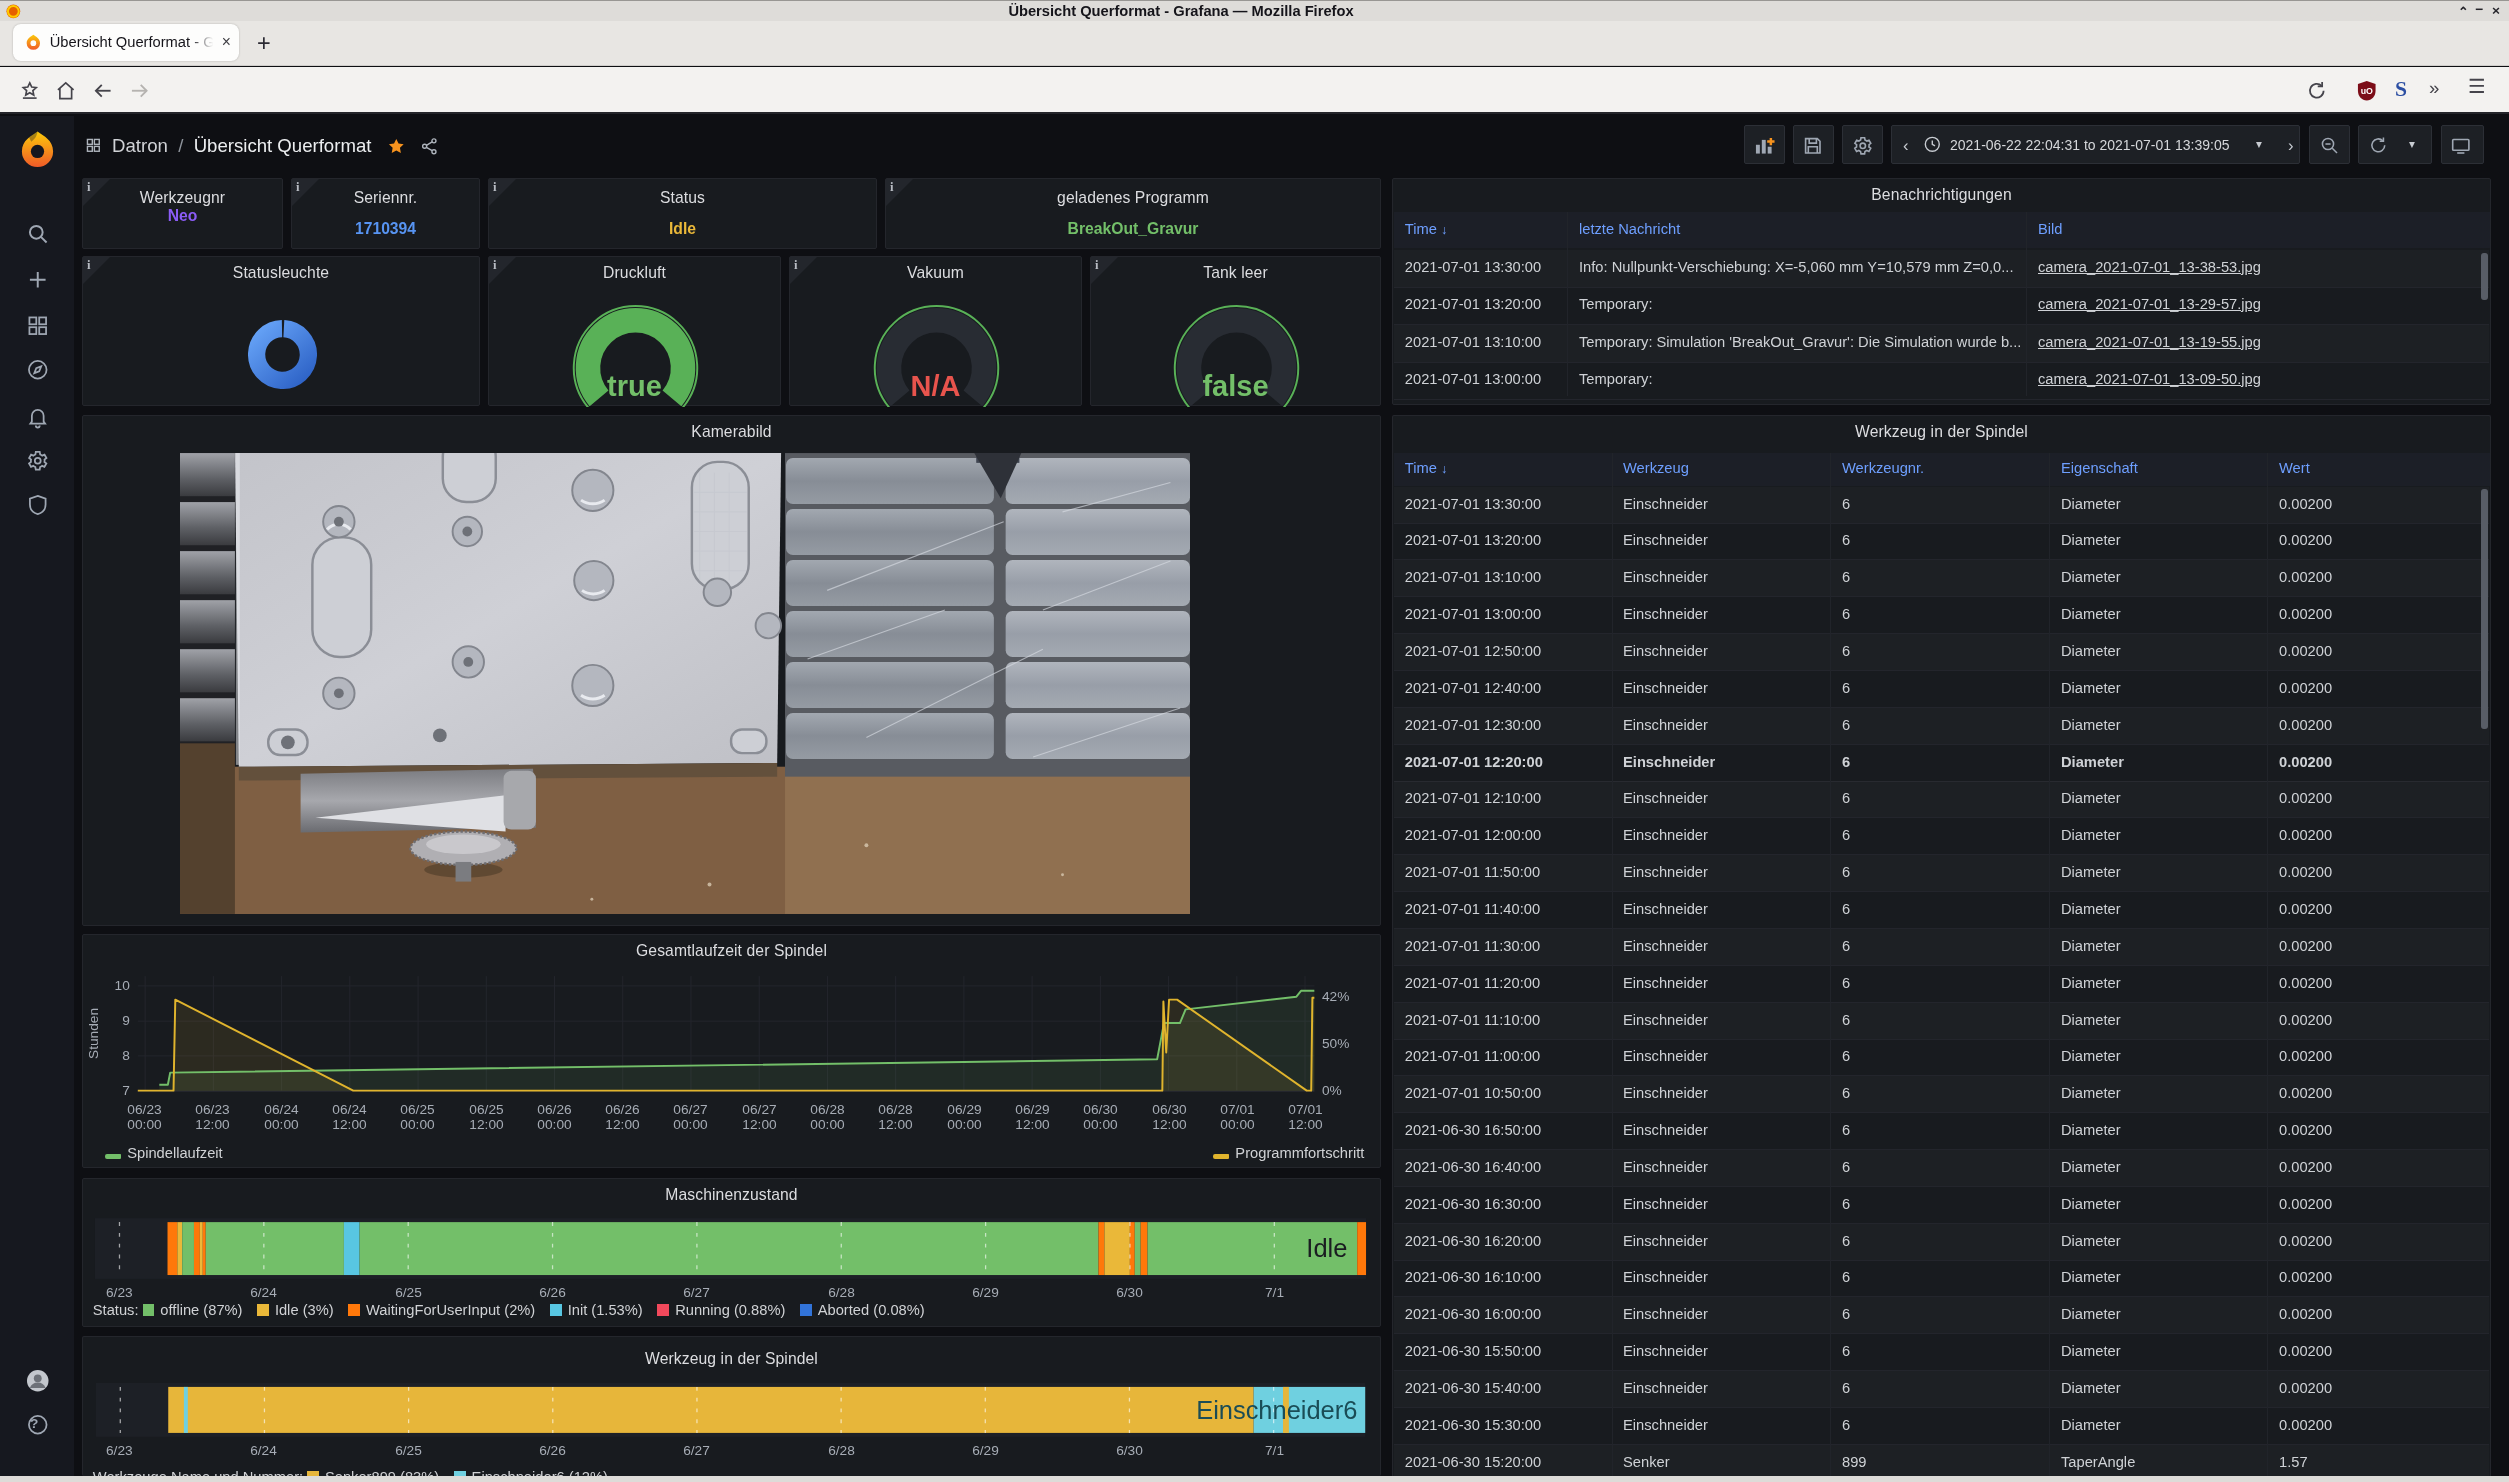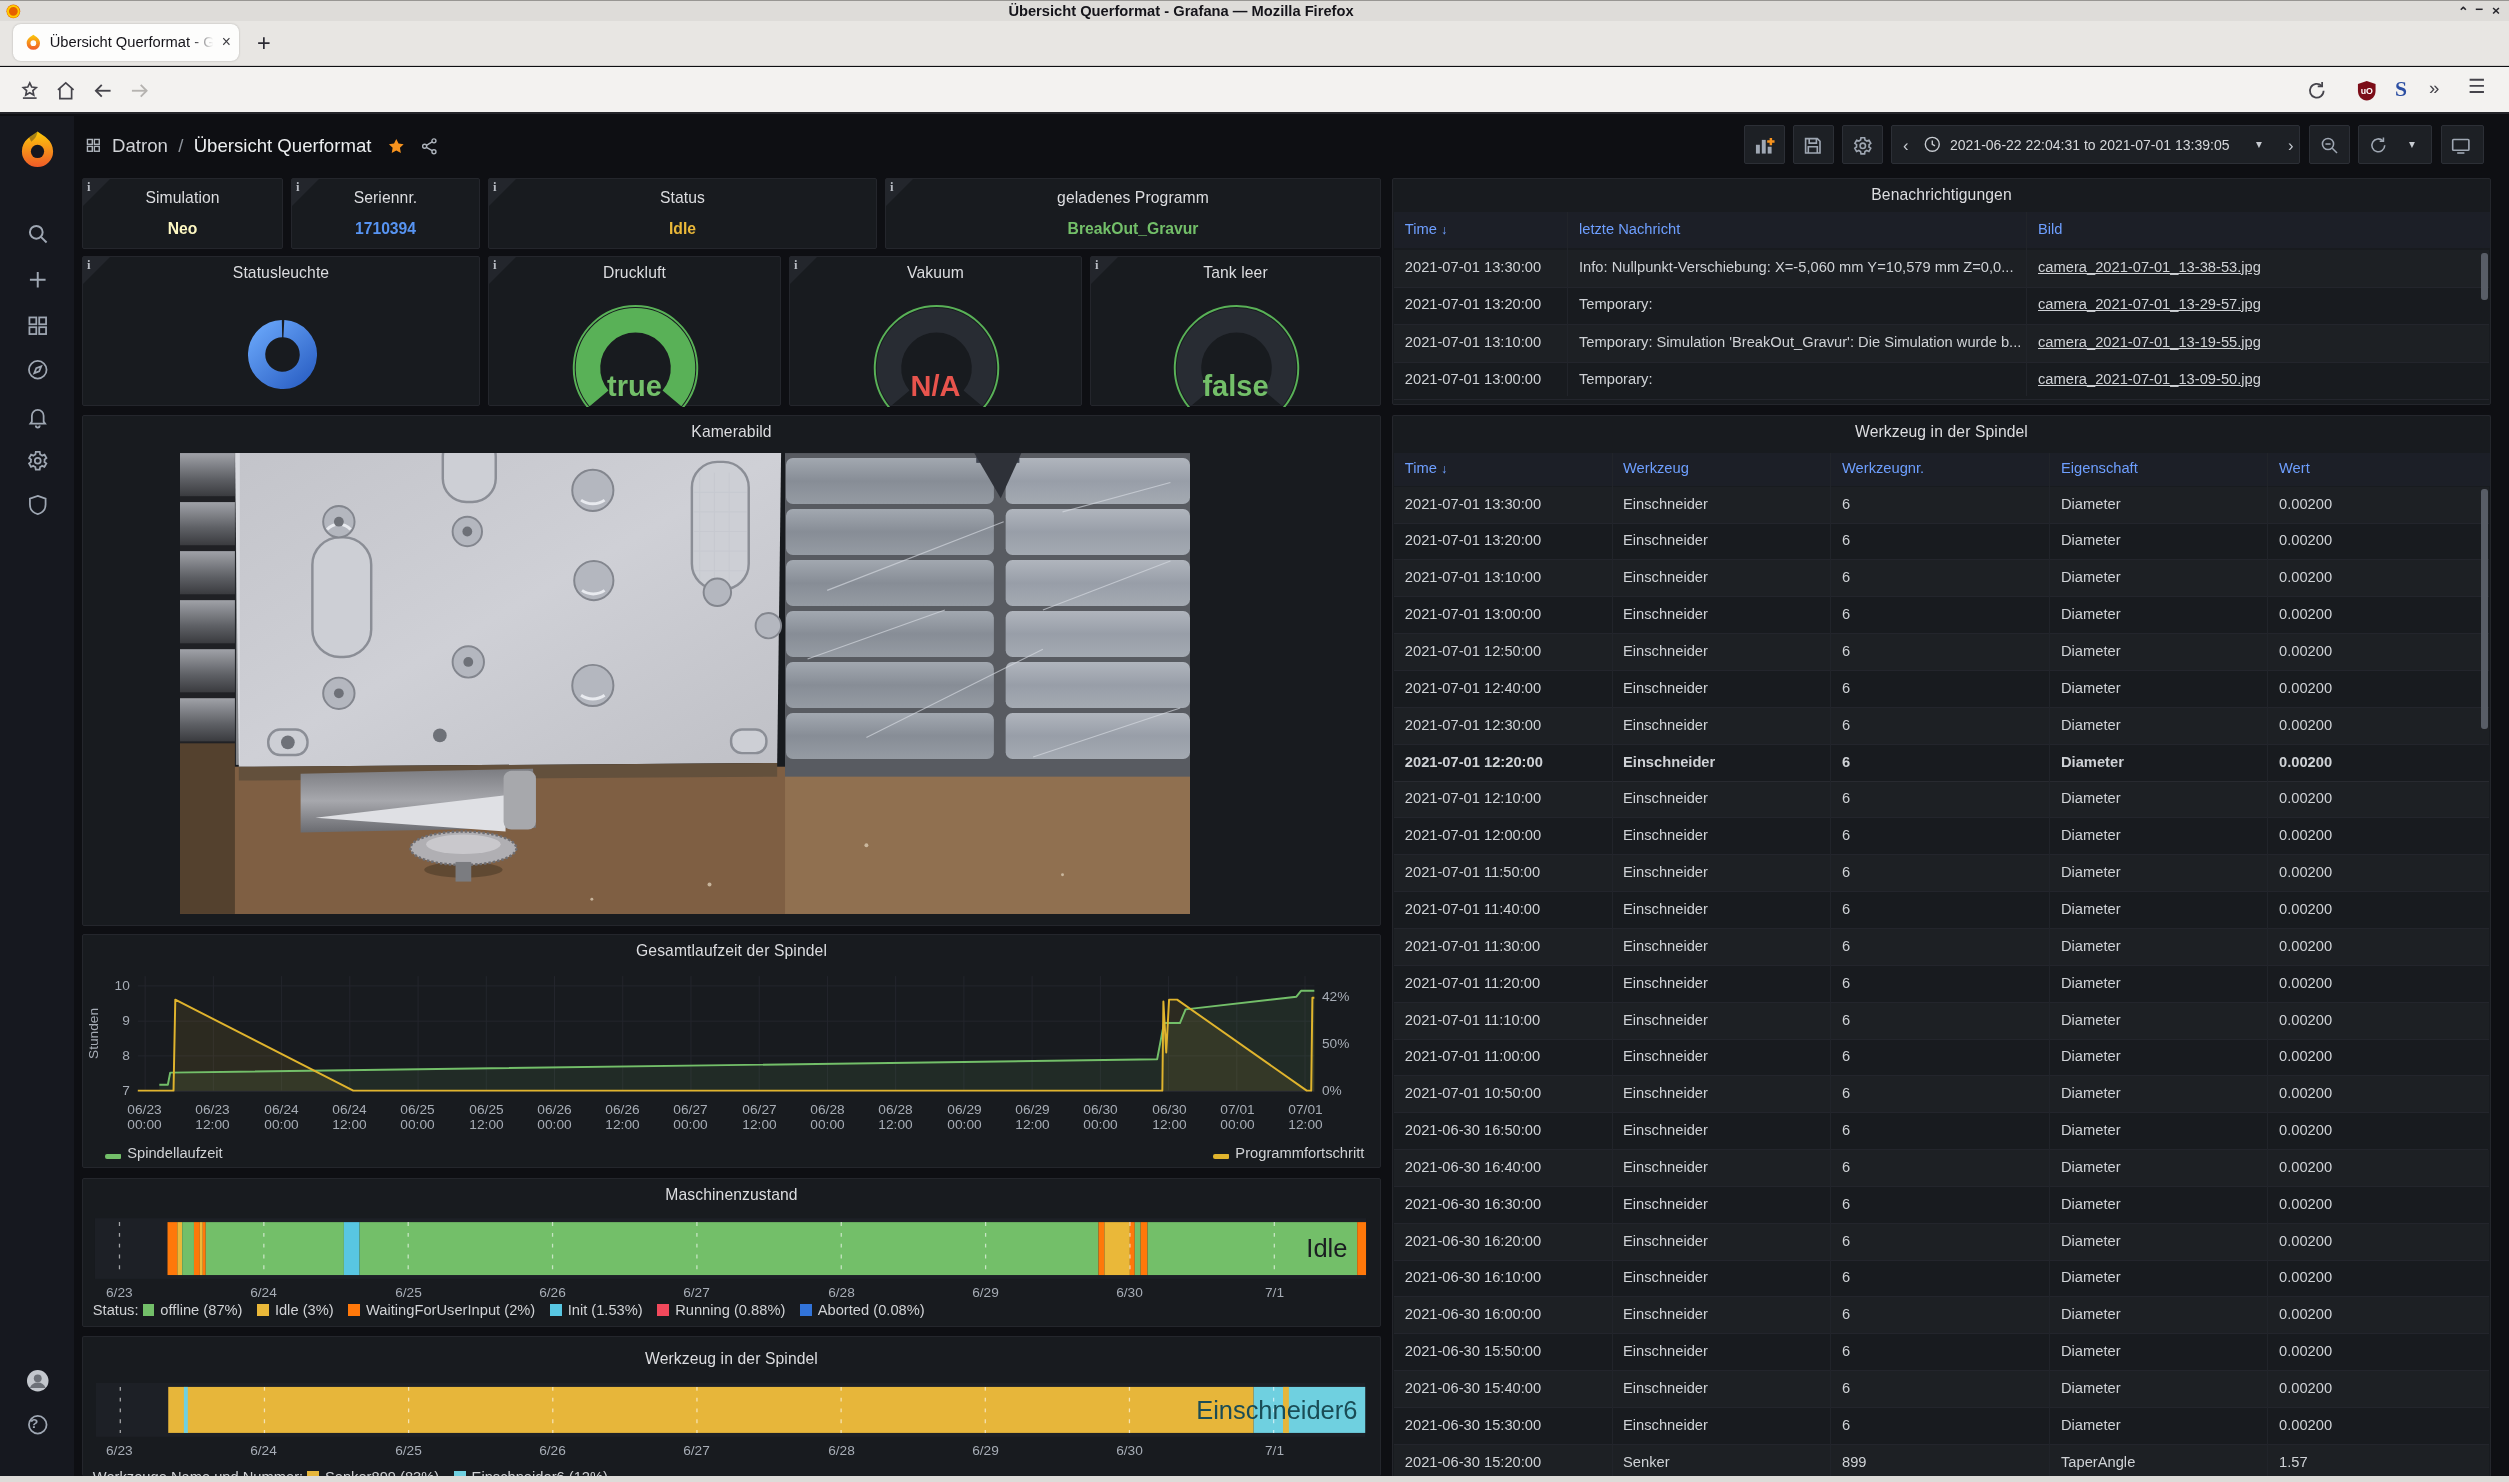--- a/index.html
+++ b/index.html
@@ -206,22 +206,22 @@
 <div class="abs" style="left:2409px;top:20.6px;font-size:11.8px;color:#c7cbd1">▾</div>
 <div class="abs" style="left:2441px;top:8.8px;width:43px;height:39px;background:#1d2025;border:1px solid #2c2f36;border-radius:2px"></div>
 <svg class="abs" style="left:2450px;top:18.6px" width="21.6" height="21.6" viewBox="0 0 24 24" fill="none" stroke="#9fa7b3" stroke-width="1.8">
       <rect x="3" y="5" width="18" height="12" rx="1"></rect>
       <path d="M8 20h8"></path>
     </svg>
 
 <div class="panel" style="left:82px;top:62px;width:201px;height:71px">
       <div class="icorner"></div>
       <div class="iglyph">i</div>
-  <div class="ptitle" style="top:9.8px">Simulation</div>
-      <div class="statval" style="top:41px;color:#fef9c3">Neo</div>
+  <div class="ptitle" style="top:9.8px">Werkzeugnr</div>
+      <div class="statval" style="top:28px;color:#8b5cf6">Neo</div>
     </div>
 <div class="panel" style="left:291px;top:62px;width:189px;height:71px">
       <div class="icorner"></div>
       <div class="iglyph">i</div>
   <div class="ptitle" style="top:9.8px">Seriennr.</div>
       <div class="statval" style="top:41px;color:#5794F2">1710394</div>
     </div>
 <div class="panel" style="left:488px;top:62px;width:389px;height:71px">
       <div class="icorner"></div>
       <div class="iglyph">i</div>

